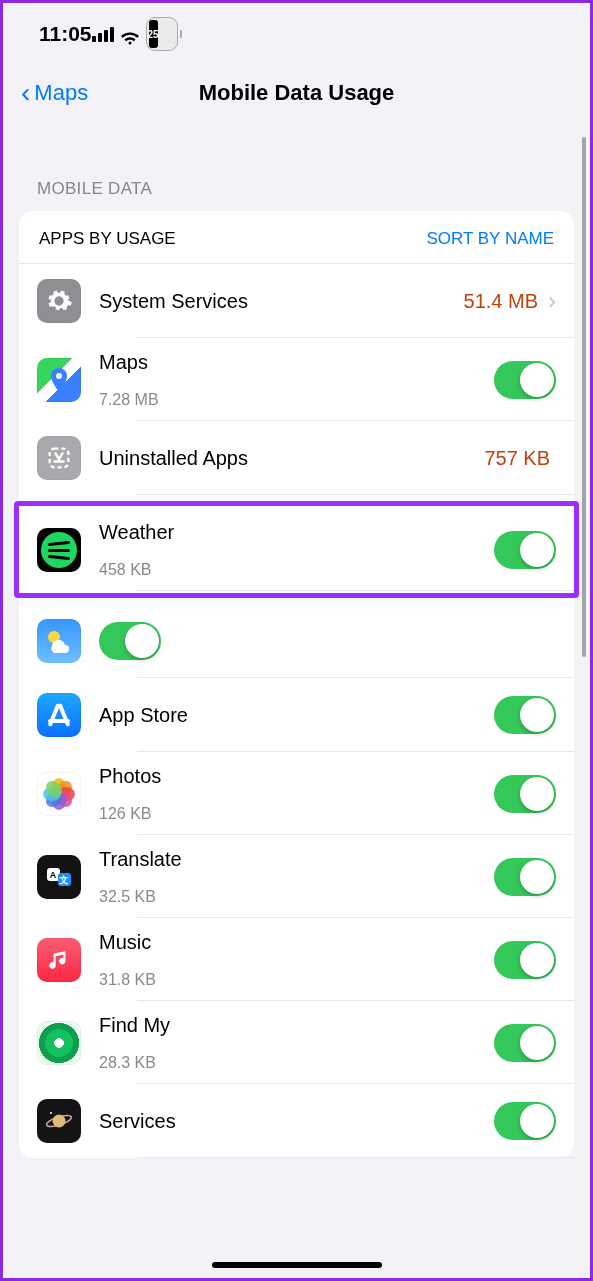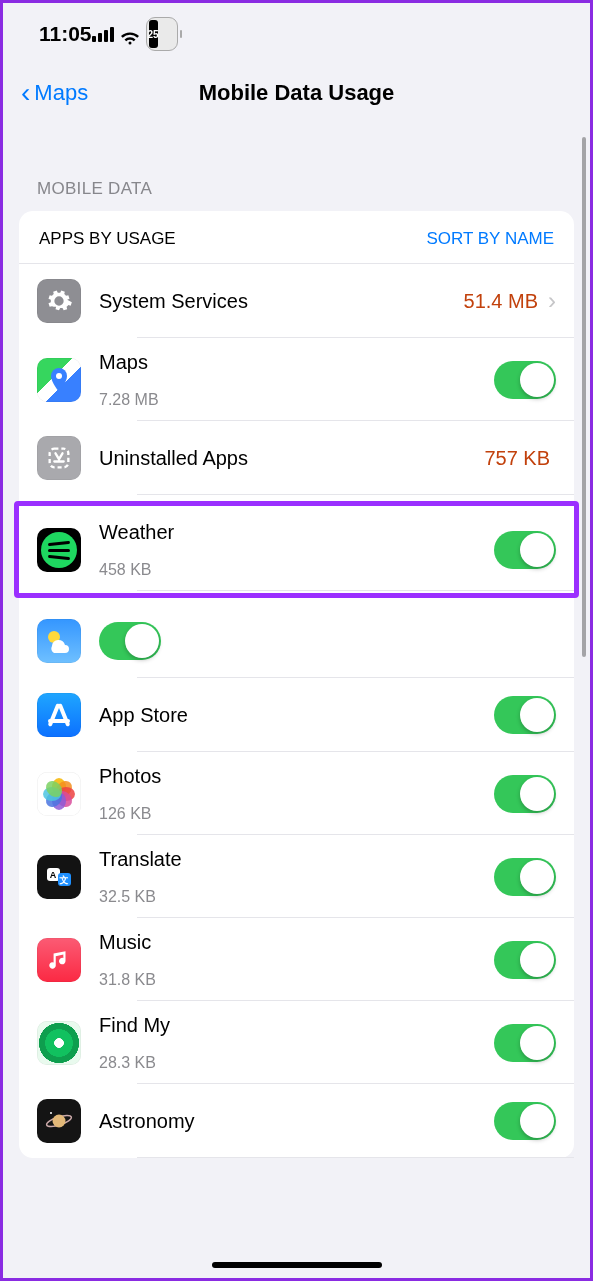--- a/index.html
+++ b/index.html
@@ -350,21 +350,21 @@
       </div>
       <div class="row">
     <div class="app-icon ic-astronomy">
           <svg width="32" height="32" viewBox="0 0 32 32">
             <ellipse cx="16" cy="16" rx="13" ry="4" fill="none" stroke="#caa" stroke-width="1.4" transform="rotate(-18 16 16)"></ellipse>
             <circle cx="16" cy="16" r="6.5" fill="#e2b878"></circle>
             <circle cx="8" cy="8" r="1" fill="#fff"></circle>
           </svg>
         </div>
     <div class="text-block">
-      <span class="app-name">Astronomy</span>
+      <span class="app-name">Services</span>
 
     </div>
     <div class="toggle">
           <div class="knob"></div>
         </div>
     <div class="divider"></div>
       </div>
     </div>
 </div>
 

